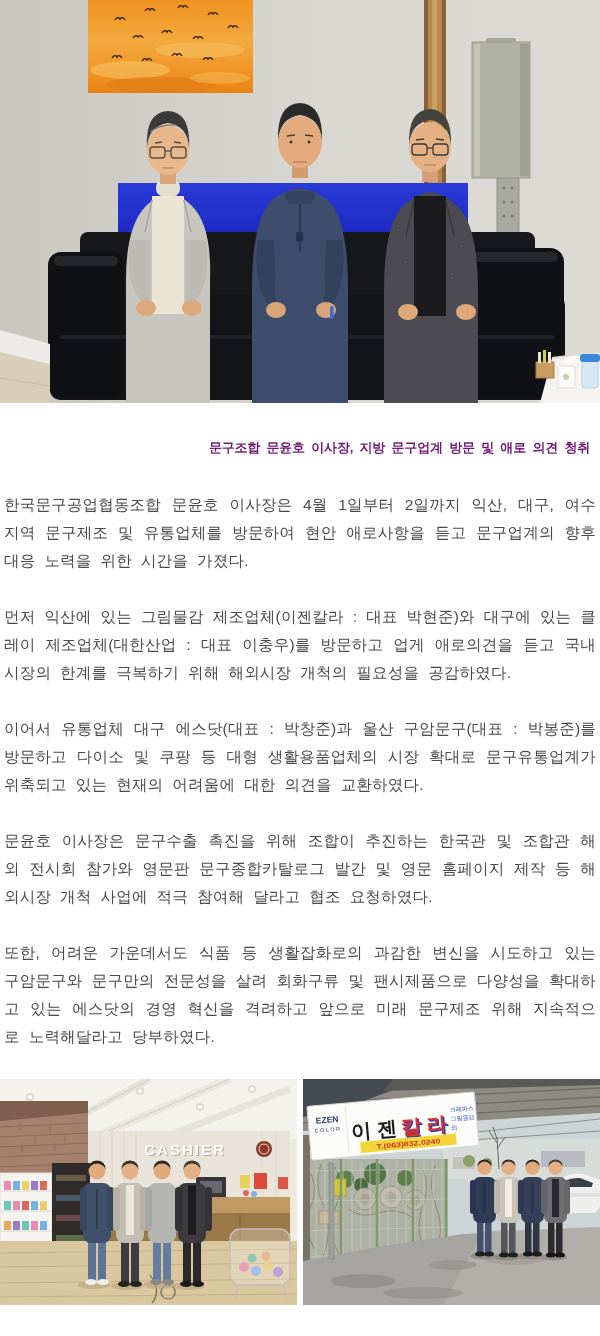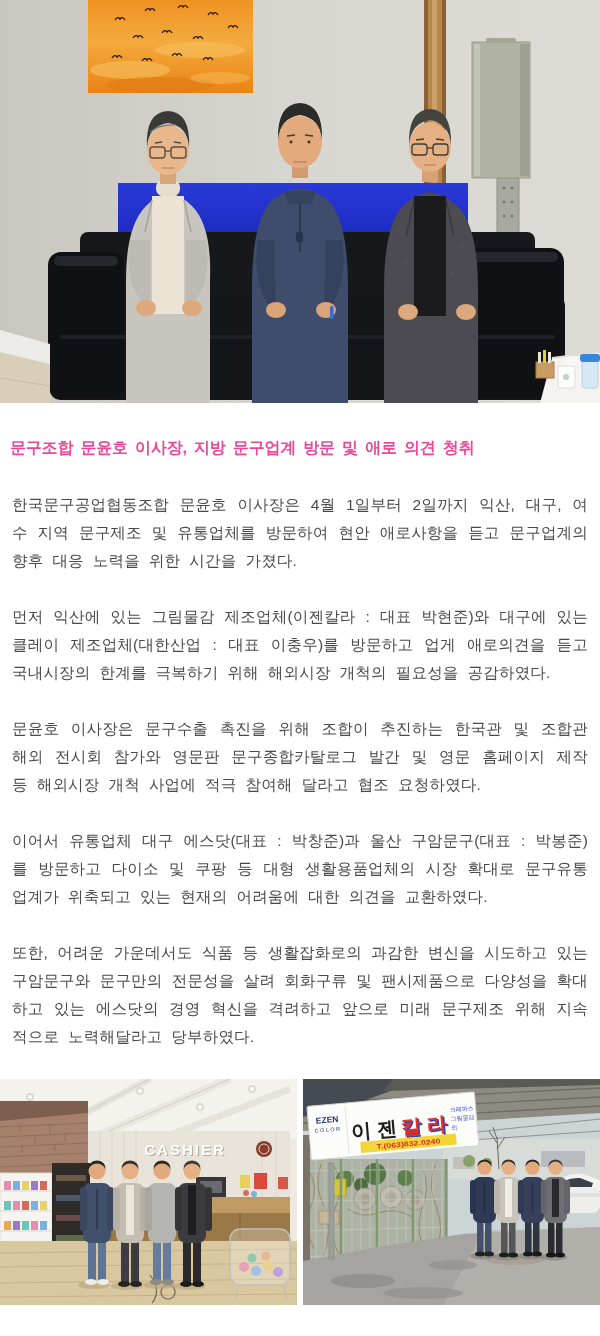--- a/index.html
+++ b/index.html
@@ -1,26 +1,26 @@
 <!DOCTYPE html>
 <html><head>
 <meta charset="utf-8">
 <style>
   html,body { margin:0; padding:0; background:#ffffff; }
   body { width:600px; font-family:"Liberation Sans", sans-serif; }
   .photo { display:block; }
   .top-photo svg { display:block; }
   .article { padding:0 4px; }
   .title {
-    margin:31px 6px 0; font-size:16px; line-height:27px; font-weight:bold;
-    color:#ec4899; text-align:left; letter-spacing:-0.2px; word-spacing:3px;
+    margin:31px 6px 0; font-size:13px; line-height:27px; font-weight:bold;
+    color:#701a75; text-align:right; letter-spacing:-0.2px; word-spacing:3px;
   }
   .body-text { margin-top:30px; }
   .body-text p {
-    margin:0 8px 28px; font-size:15.5px; line-height:28px; color:#4a4a4a;
+    margin:0 0 28px; font-size:15.5px; line-height:28px; color:#4a4a4a;
     text-align:justify; word-spacing:4.5px; letter-spacing:0.2px;
   }
   .gallery { display:flex; gap:6px; margin-top:10px; }
   .gallery svg { display:block; }
 </style>
 </head>
 <body>
 
 <div class="photo top-photo">
 <svg width="600" height="403" viewBox="0 0 600 403" xmlns="http://www.w3.org/2000/svg">
@@ -191,22 +191,22 @@
     <rect x="580" y="354" width="20" height="8" rx="3" fill="#3a86d8"></rect>
   </g>
 </svg>
 </div>
 
 <div class="article">
   <h1 class="title">문구조합 문윤호 이사장, 지방 문구업계 방문 및 애로 의견 청취</h1>
   <div class="body-text">
     <p>한국문구공업협동조합 문윤호 이사장은 4월 1일부터 2일까지 익산, 대구, 여수 지역 문구제조 및 유통업체를 방문하여 현안 애로사항을 듣고 문구업계의 향후 대응 노력을 위한 시간을 가졌다.</p>
     <p>먼저 익산에 있는 그림물감 제조업체(이젠칼라 : 대표 박현준)와 대구에 있는 클레이 제조업체(대한산업 : 대표 이충우)를 방문하고 업게 애로의견을 듣고 국내시장의 한계를 극복하기 위해 해외시장 개척의 필요성을 공감하였다.</p>
+    <p>이어서 유통업체 대구 에스닷(대표 : 박창준)과 울산 구암문구(대표 : 박봉준)를 방문하고 다이소 및 쿠팡 등 대형 생활용품업체의 시장 확대로 문구유통업계가 위축되고 있는 현재의 어려움에 대한 의견을 교환하였다.</p>
     <p>문윤호 이사장은 문구수출 촉진을 위해 조합이 추진하는 한국관 및 조합관 해외 전시회 참가와 영문판 문구종합카탈로그 발간 및 영문 홈페이지 제작 등 해외시장 개척 사업에 적극 참여해 달라고 협조 요청하였다.</p>
-    <p>이어서 유통업체 대구 에스닷(대표 : 박창준)과 울산 구암문구(대표 : 박봉준)를 방문하고 다이소 및 쿠팡 등 대형 생활용품업체의 시장 확대로 문구유통업계가 위축되고 있는 현재의 어려움에 대한 의견을 교환하였다.</p>
     <p>또한, 어려운 가운데서도 식품 등 생활잡화로의 과감한 변신을 시도하고 있는 구암문구와 문구만의 전문성을 살려 회화구류 및 팬시제품으로 다양성을 확대하고 있는 에스닷의 경영 혁신을 격려하고 앞으로 미래 문구제조 위해 지속적으로 노력해달라고 당부하였다.</p>
   </div>
 </div>
 
 <div class="gallery">
 
   <div class="photo">
   <svg width="297" height="226" viewBox="0 0 297 226" xmlns="http://www.w3.org/2000/svg">
     <rect x="0" y="0" width="297" height="226" fill="#efe9df"></rect>
 

